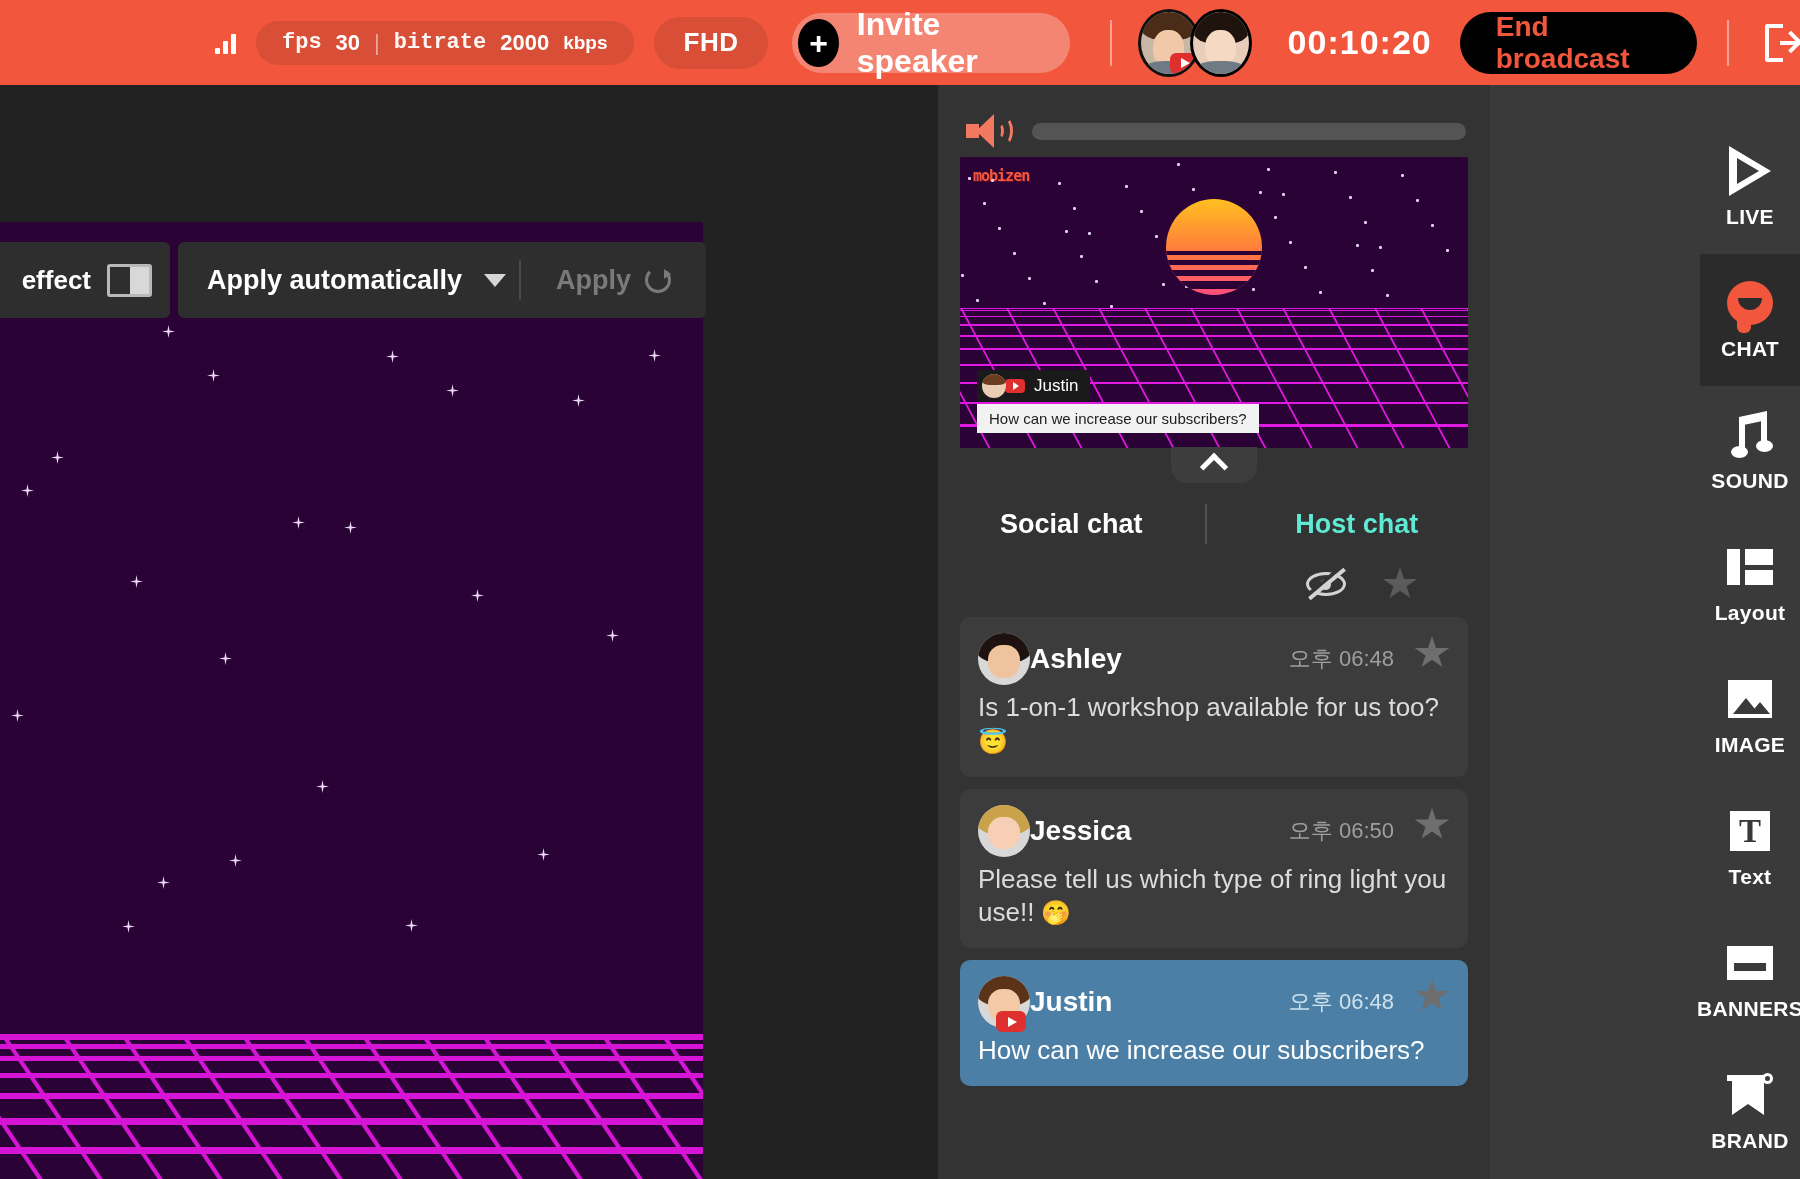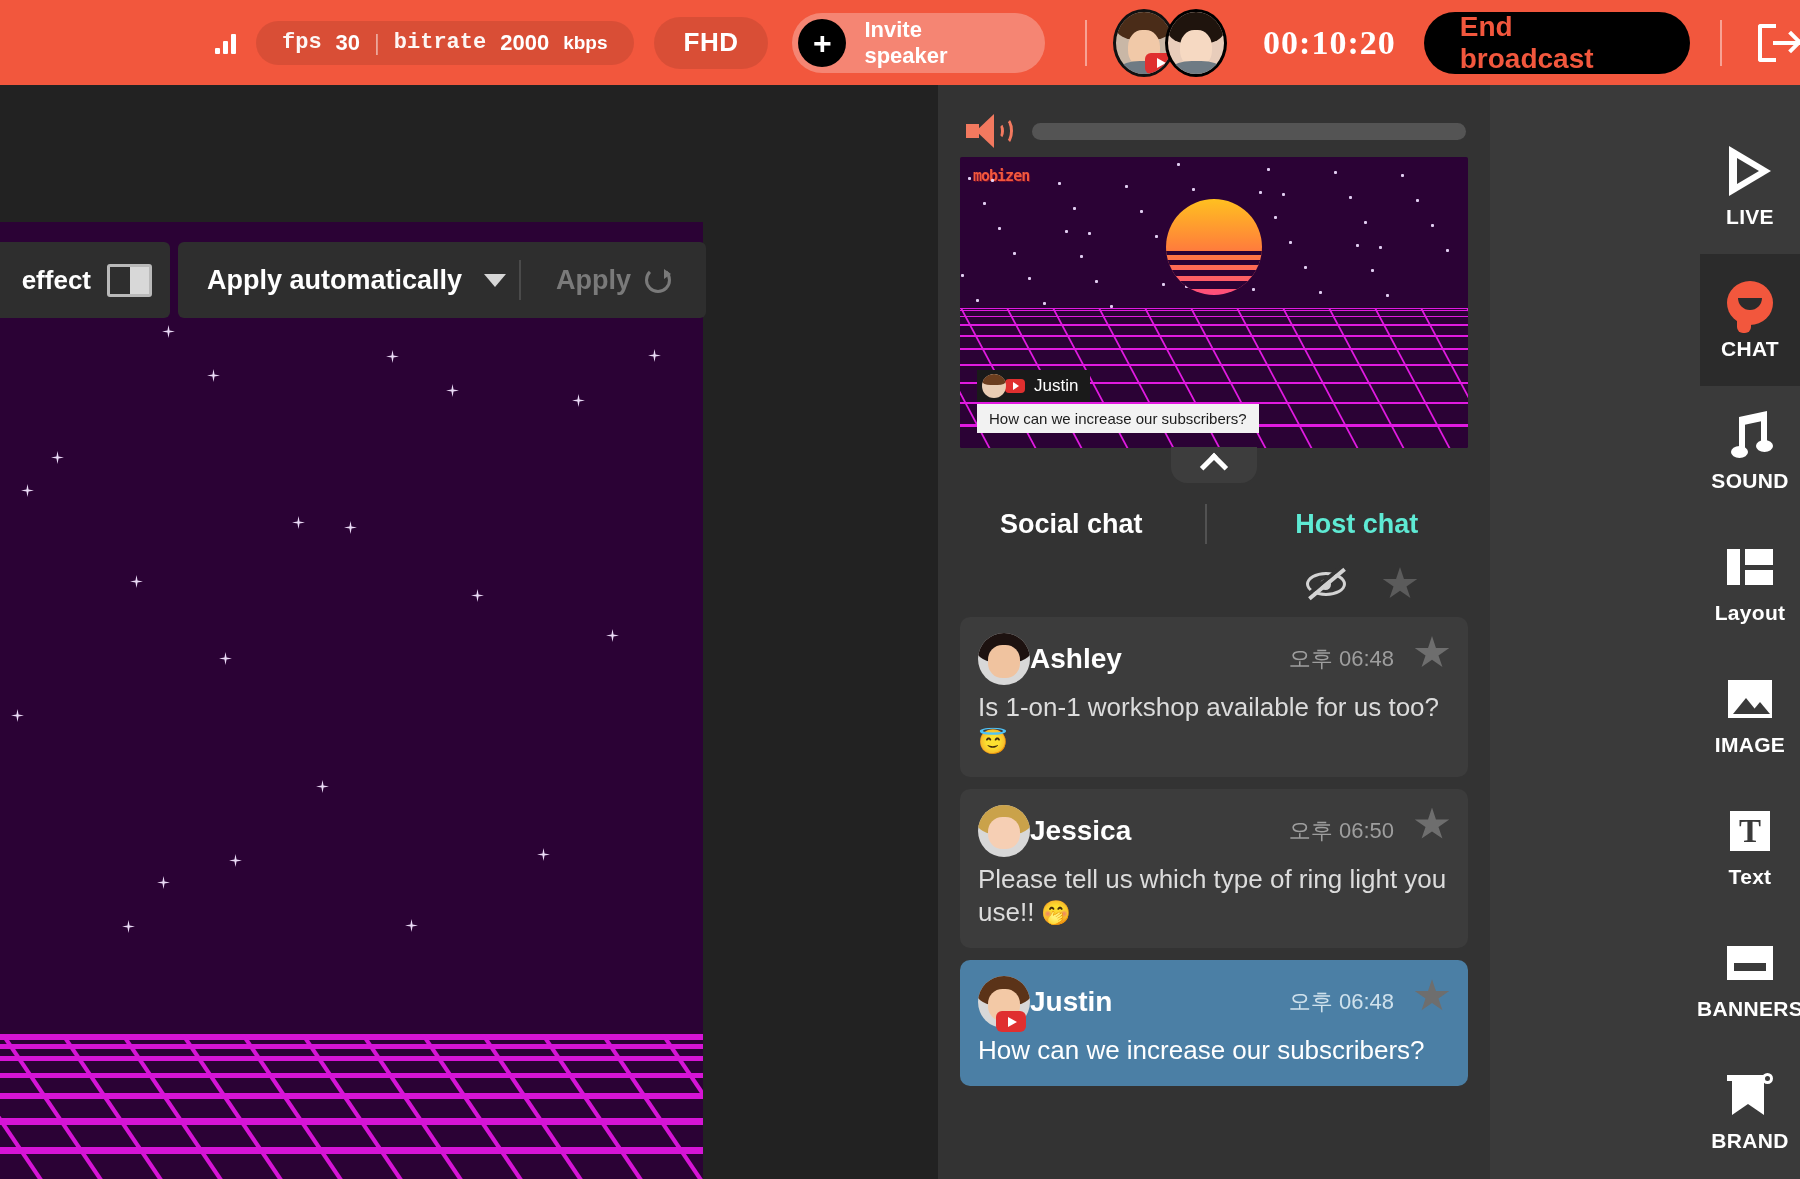--- a/index.html
+++ b/index.html
@@ -40,21 +40,21 @@
 
   #invite{
     margin-left:24px; height:60px; background:rgba(255,255,255,0.28); border-radius:30px;
     display:flex; align-items:center; padding:0 34px 0 6px; gap:18px;
   }
   #invite .plusdot{
     width:48px;height:48px;border-radius:50%;background:#000;
     display:flex;align-items:center;justify-content:center;
     font-size:32px;line-height:1;font-weight:bold;color:#fff;
   }
-  #invite .lbl{font-size:22px;font-weight:bold;}
+  #invite .lbl{font-size:32px;font-weight:bold;}
 
   .vdiv{width:2px;height:46px;background:rgba(255,255,255,.45);}
   #divA{margin-left:40px;}
   #divB{margin-left:30px;}
 
   #avatars{margin-left:26px;display:flex;align-items:center;}
   .av{
     width:62px;height:68px;border-radius:50%;
     border:3px solid #111; position:relative; overflow:hidden;
     background:#c9b7a6;
@@ -64,21 +64,21 @@
   .av.a2 .hair{background:#1f140d;height:52%;}
   .av .face{position:absolute;left:22%;top:30%;width:56%;height:60%;border-radius:45%;background:#f1c9a8;}
   .av.a2 .face{background:#f6d9c2;}
   .av .body{position:absolute;left:8%;bottom:-6%;width:84%;height:26%;border-radius:40% 40% 0 0;background:#6f7b84;}
   .av .ytbadge{
     position:absolute;right:-3px;bottom:0px;width:30px;height:21px;border-radius:6px;background:#e02f2f;
     display:flex;align-items:center;justify-content:center;
   }
   .av .ytbadge::after{content:"";border-left:9px solid #fff;border-top:5px solid transparent;border-bottom:5px solid transparent;margin-left:2px;}
 
-  #timer{margin-left:36px;font-size:34px;font-weight:bold;letter-spacing:1px;font-family:Liberation Serif, serif;}
+  #timer{margin-left:36px;font-size:34px;font-weight:bold;letter-spacing:1px;}
 
   #endbroadcast{
     margin-left:28px;height:62px;background:#000;border-radius:31px;
     display:flex;align-items:center;padding:0 36px;
     color:#f2573d;font-size:28px;font-weight:bold;
   }
   #exitbtn{margin-left:34px;width:44px;height:44px;position:relative;}
   #exitbtn .bracket{
     position:absolute;left:2px;top:3px;width:18px;height:38px;
     border:4px solid #fff;border-right:none;border-radius:3px 0 0 3px;

